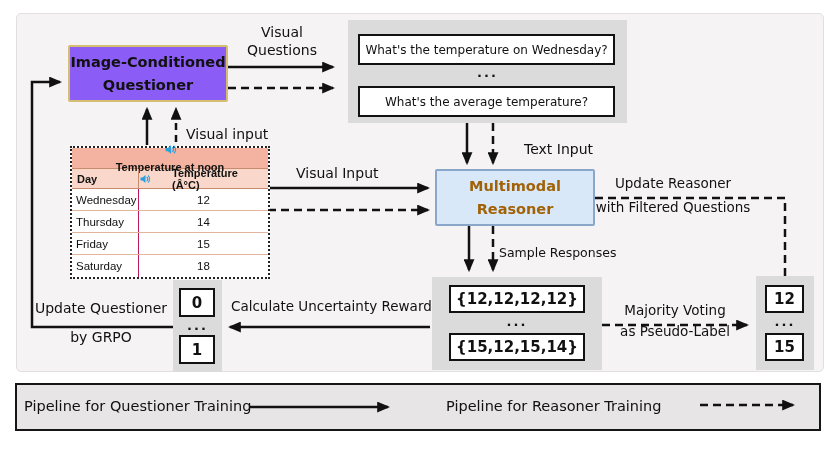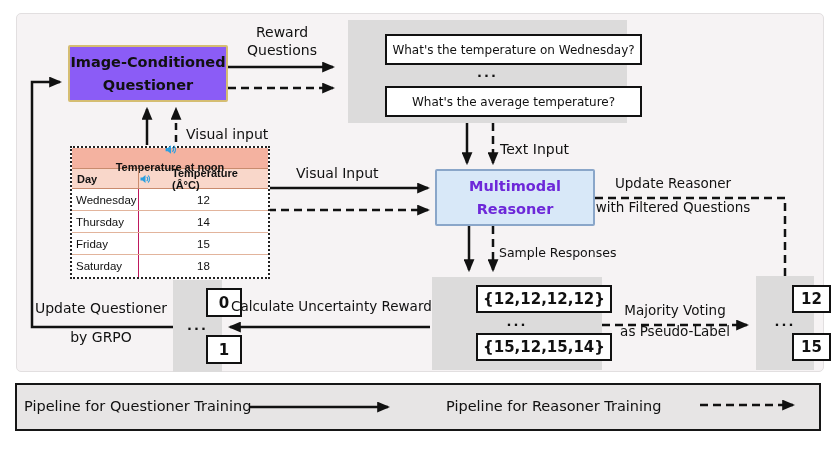--- a/index.html
+++ b/index.html
@@ -13,25 +13,25 @@
     pointer-events:none; z-index:3; }
 
   .node { position:absolute; z-index:4; display:flex; flex-direction:column;
     align-items:center; justify-content:center; text-align:center; }
 
   .questioner { left:68px; top:45px; width:160px; height:57px;
     background:#8b5cf6; border:2px solid #d5bd72; border-radius:2px;
     font-weight:bold; font-size:14.5px; line-height:1.55; }
   .reasoner { left:435px; top:169px; width:160px; height:57px;
     background:#d8e8f8; border:2px solid #8aa6c9; border-radius:2px;
-    font-weight:bold; font-size:14.5px; line-height:1.55; color:#6d28d9; }
+    font-weight:bold; font-size:14.5px; line-height:1.55; color:#a16207; }
 
   .gray-panel { position:absolute; background:#dcdbdb; z-index:2; }
   .white-box { position:absolute; background:#fff; border:2px solid #111;
-    display:flex; align-items:center; justify-content:center; z-index:4;margin-left:27px; }
+    display:flex; align-items:center; justify-content:center; z-index:4; }
   .dots { position:absolute; width:100%; text-align:center; font-weight:bold;
     font-size:13px; letter-spacing:2px; z-index:4; }
 
   .lbl { position:absolute; z-index:5; font-size:13.5px; line-height:1.25;
     text-align:center; white-space:nowrap; }
 
   
   .data-table { position:absolute; left:70px; top:146px; width:200px; z-index:4;
     border:2px dotted #222; background:#fff;
     font-family:"Liberation Sans", sans-serif; font-size:11.5px; }
@@ -87,21 +87,21 @@
       <path d="M700,405 L793,405" stroke-dasharray="8 5" marker-end="url(#ah)"></path>
     </g>
   </svg>
 
   <div class="node questioner">
     <span>Image-Conditioned</span>
     <span>Questioner</span>
   </div>
 
   <div class="lbl" style="left:231px; top:24px; width:102px; font-size:14px;">
-    <div>Reward</div>
+    <div>Visual</div>
     <div>Questions</div>
   </div>
 
   <div class="gray-panel" style="left:348px; top:20px; width:279px; height:103px;">
     <div class="white-box" style="left:10px; top:14px; width:257px; height:31px; font-size:12px;">
       <span>What's the temperature on Wednesday?</span>
     </div>
     <div class="dots" style="top:45px;">...</div>
     <div class="white-box" style="left:10px; top:66px; width:257px; height:31px; font-size:12px;">
       <span>What's the average temperature?</span>
@@ -145,21 +145,21 @@
       <div class="c2">15</div>
     </div>
     <div class="t-row">
       <div class="c1">Saturday</div>
       <div class="c2">18</div>
     </div>
   </div>
 
   <div class="lbl" style="left:296px; top:165px; font-size:14px;">Visual Input</div>
 
-  <div class="lbl" style="left:500px; top:141px; font-size:14px;">Text Input</div>
+  <div class="lbl" style="left:524px; top:141px; font-size:14px;">Text Input</div>
 
   <div class="node reasoner">
     <span>Multimodal</span>
     <span>Reasoner</span>
   </div>
 
   <div class="lbl" style="left:499px; top:245px; font-size:12.5px;">Sample Responses</div>
 
   <div class="lbl" style="left:558px; top:175px; width:230px;">
     <div>Update Reasoner</div>

